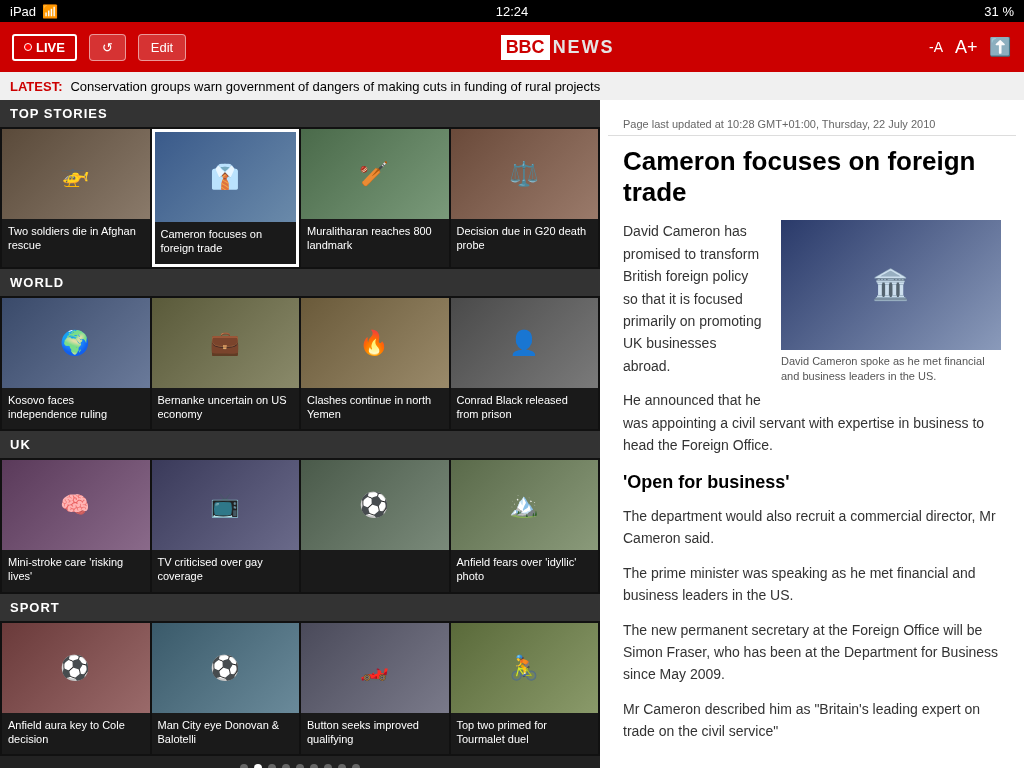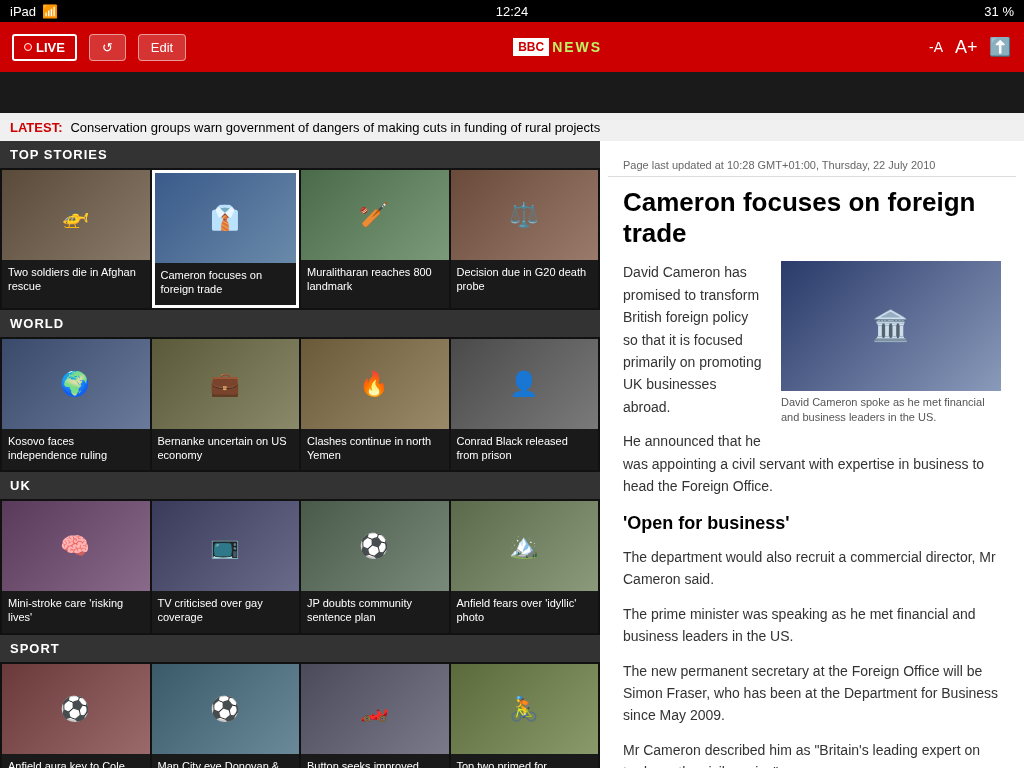--- a/index.html
+++ b/index.html
@@ -33,21 +33,21 @@
     }
     #nav-bar .right-controls { display: flex; align-items: center; gap: 12px; }
     #nav-bar .font-btn {
       background: none; border: none; color: #fff; cursor: pointer; font-size: 14px;
     }
     #nav-bar .share-btn { background: none; border: none; color: #fff; cursor: pointer; font-size: 18px; }
 
     
     #latest-bar {
       background: #f0f0f0; color: #000; padding: 5px 10px;
-      font-size: 13px; display: flex; align-items: center; height: 28px; margin-top: 41px;
+      font-size: 13px; display: flex; align-items: center; height: 28px;
     }
     #latest-bar .label { font-weight: bold; color: #cc0000; margin-right: 8px; }
 
     
     #main { display: flex; height: calc(768px - 22px - 50px - 28px); }
 
     
     #left-panel { width: 600px; background: #222; overflow-y: auto; }
 
     
@@ -155,22 +155,22 @@
 <div id="nav-bar">
   <div class="left-controls">
     <button class="live-btn">
       <span class="dot"></span>
       <span>LIVE</span>
     </button>
     <button class="refresh-btn">↺</button>
     <button class="edit-btn">Edit</button>
   </div>
   <div style="display:flex;align-items:center;gap:3px;">
-    <span style="background:#fff;color:#cc0000;font-weight:bold;padding:2px 5px;font-size:12px;">BBC</span>
-    <span style="color:#bef264;font-weight:bold;font-size:14px;letter-spacing:2px;">NEWS</span>
+    <span style="background:#fff;color:#cc0000;font-weight:bold;padding:2px 5px;font-size:18px;">BBC</span>
+    <span style="color:#e5e5e5;font-weight:bold;font-size:18px;letter-spacing:2px;">NEWS</span>
   </div>
   <div class="right-controls">
     <button class="font-btn">-A</button>
     <button class="font-btn" style="font-size:18px;">A+</button>
     <button class="share-btn">⬆️</button>
   </div>
 </div>
 
 <div id="latest-bar">
   <span class="label">LATEST:</span>
@@ -224,21 +224,20 @@
         <div class="news-item">
           <div class="thumb-img thumb-stroke">🧠</div>
           <div class="caption">Mini-stroke care 'risking lives'</div>
         </div>
         <div class="news-item">
           <div class="thumb-img thumb-tv">📺</div>
           <div class="caption">TV criticised over gay coverage</div>
         </div>
         <div class="news-item">
           <div class="thumb-img thumb-jp">⚽</div>
-          <div class="caption">JP doubts community sentence plan</div>
         </div>
         <div class="news-item">
           <div class="thumb-img thumb-quarry">🏔️</div>
           <div class="caption">Anfield fears over 'idyllic' photo</div>
         </div>
       </div>
       <div class="section-header">SPORT</div>
       <div class="news-grid">
         <div class="news-item">
           <div class="thumb-img thumb-anfield">⚽</div>

